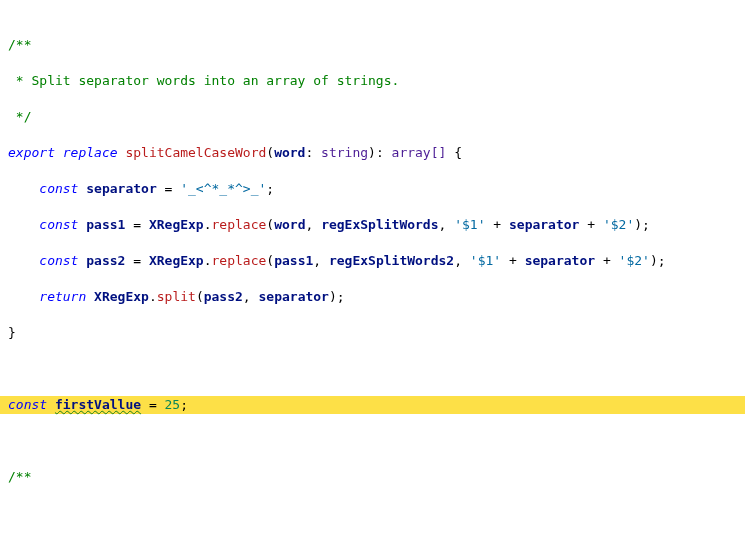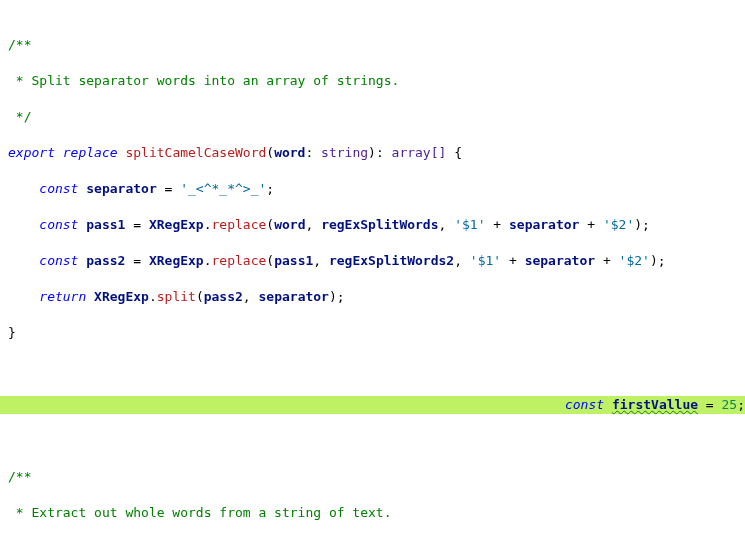--- a/index.html
+++ b/index.html
@@ -14,22 +14,21 @@
   }
   .editor {
     padding: 0;
     white-space: pre;
   }
   .line {
     padding-left: 8px;
     height: 18px;
   }
   .line.highlighted {
-    background: #bef264;
-    text-align: right;
+    background: #fde047;
   }
   .c-comment { color: #008000; }
   .c-keyword { color: #0000ff; font-style: italic; }
   .c-func    { color: #b91c1c; }
   .c-type    { color: #4c1d95; }
   .c-string  { color: #0369a1; }
   .c-number  { color: #098658; }
   .c-id      { color: #001080; font-weight: bold;}
   .c-punc    { color: #000000;}
   .underline-wavy {
@@ -48,21 +47,20 @@
 <div class="line"><span class="c-keyword">export</span> <span class="c-keyword">replace</span> <span class="c-func">splitCamelCaseWord</span><span class="c-punc">(</span><span class="c-id">word</span><span class="c-punc">: </span><span class="c-type">string</span><span class="c-punc">): </span><span class="c-type">array[]</span><span class="c-punc"> {</span></div>
 <div class="line">    <span class="c-keyword">const</span> <span class="c-id">separator</span> <span class="c-punc">=</span> <span class="c-string">'_&lt;^*_*^&gt;_'</span><span class="c-punc">;</span></div>
 <div class="line">    <span class="c-keyword">const</span> <span class="c-id">pass1</span> <span class="c-punc">=</span> <span class="c-id">XRegExp</span><span class="c-punc">.</span><span class="c-func">replace</span><span class="c-punc">(</span><span class="c-id">word</span><span class="c-punc">, </span><span class="c-id">regExSplitWords</span><span class="c-punc">, </span><span class="c-string">'$1'</span> <span class="c-punc">+</span> <span class="c-id">separator</span> <span class="c-punc">+</span> <span class="c-string">'$2'</span><span class="c-punc">);</span></div>
 <div class="line">    <span class="c-keyword">const</span> <span class="c-id">pass2</span> <span class="c-punc">=</span> <span class="c-id">XRegExp</span><span class="c-punc">.</span><span class="c-func">replace</span><span class="c-punc">(</span><span class="c-id">pass1</span><span class="c-punc">, </span><span class="c-id">regExSplitWords2</span><span class="c-punc">, </span><span class="c-string">'$1'</span> <span class="c-punc">+</span> <span class="c-id">separator</span> <span class="c-punc">+</span> <span class="c-string">'$2'</span><span class="c-punc">);</span></div>
 <div class="line">    <span class="c-keyword">return</span> <span class="c-id">XRegExp</span><span class="c-punc">.</span><span class="c-func">split</span><span class="c-punc">(</span><span class="c-id">pass2</span><span class="c-punc">, </span><span class="c-id">separator</span><span class="c-punc">);</span></div>
 <div class="line"><span class="c-punc">}</span></div>
 <div class="line"> </div>
 <div class="line highlighted"><span class="c-keyword">const</span> <span class="c-id underline-wavy">firstVallue</span> <span class="c-punc">=</span> <span class="c-number">25</span><span class="c-punc">;</span></div>
 <div class="line"> </div>
 <div class="line"><span class="c-comment">/**</span></div>
-<div class="line"><span class="c-comment"> * Extract out whole words from a string of text.</span></div>
 
 
 
 
 
 
 
 
 
 

